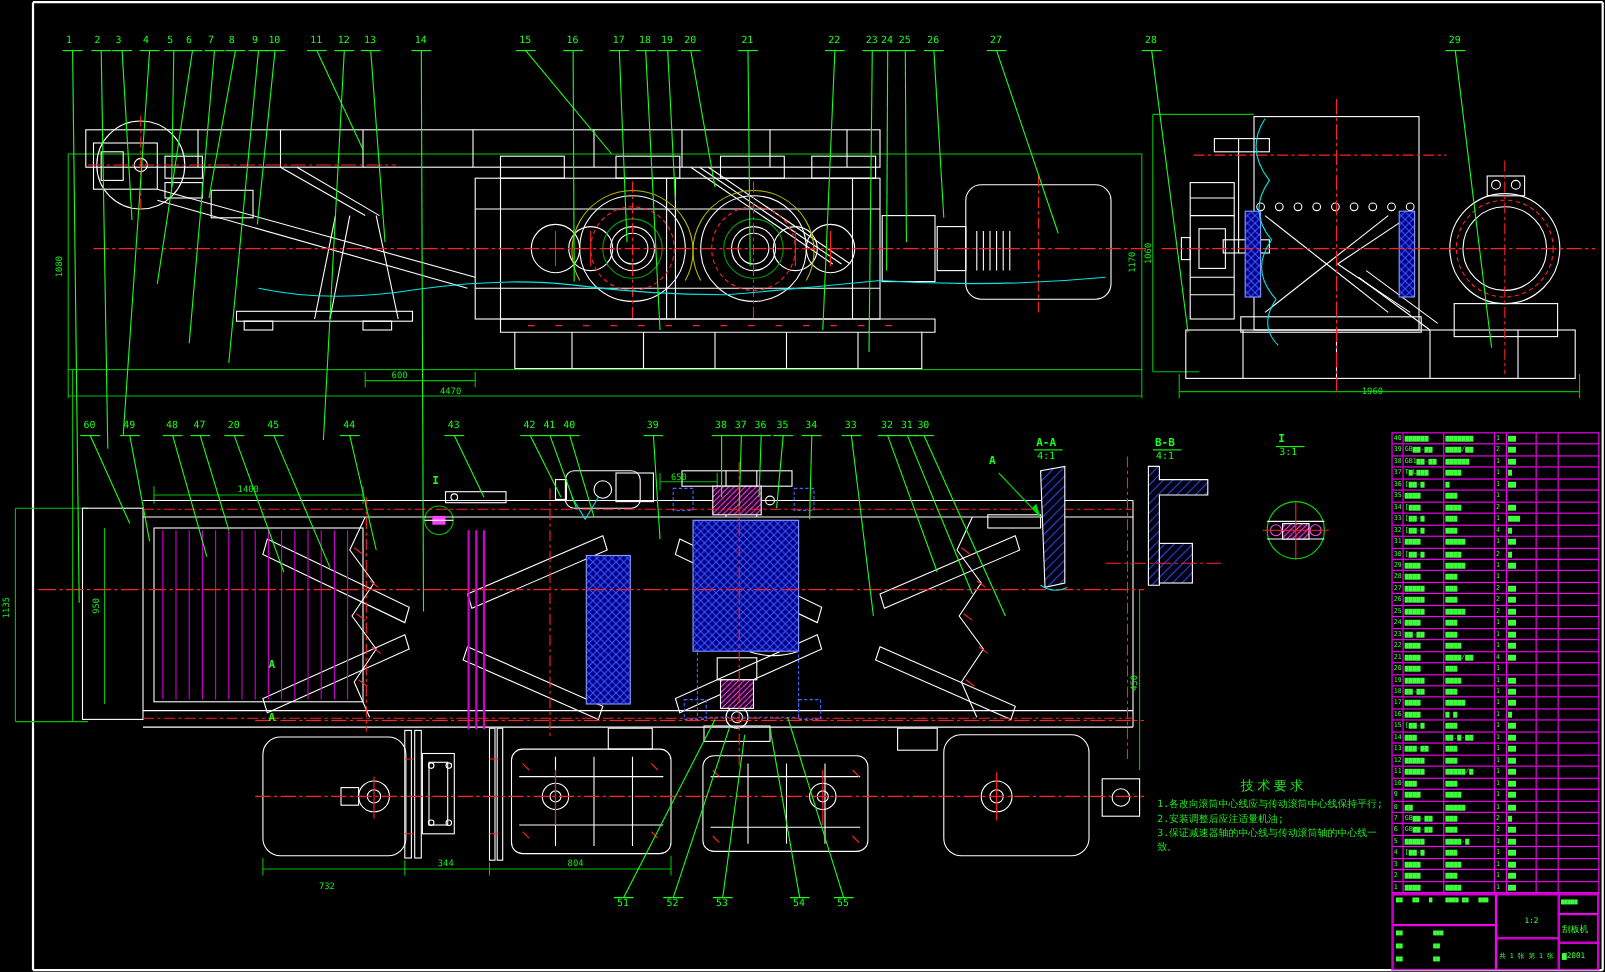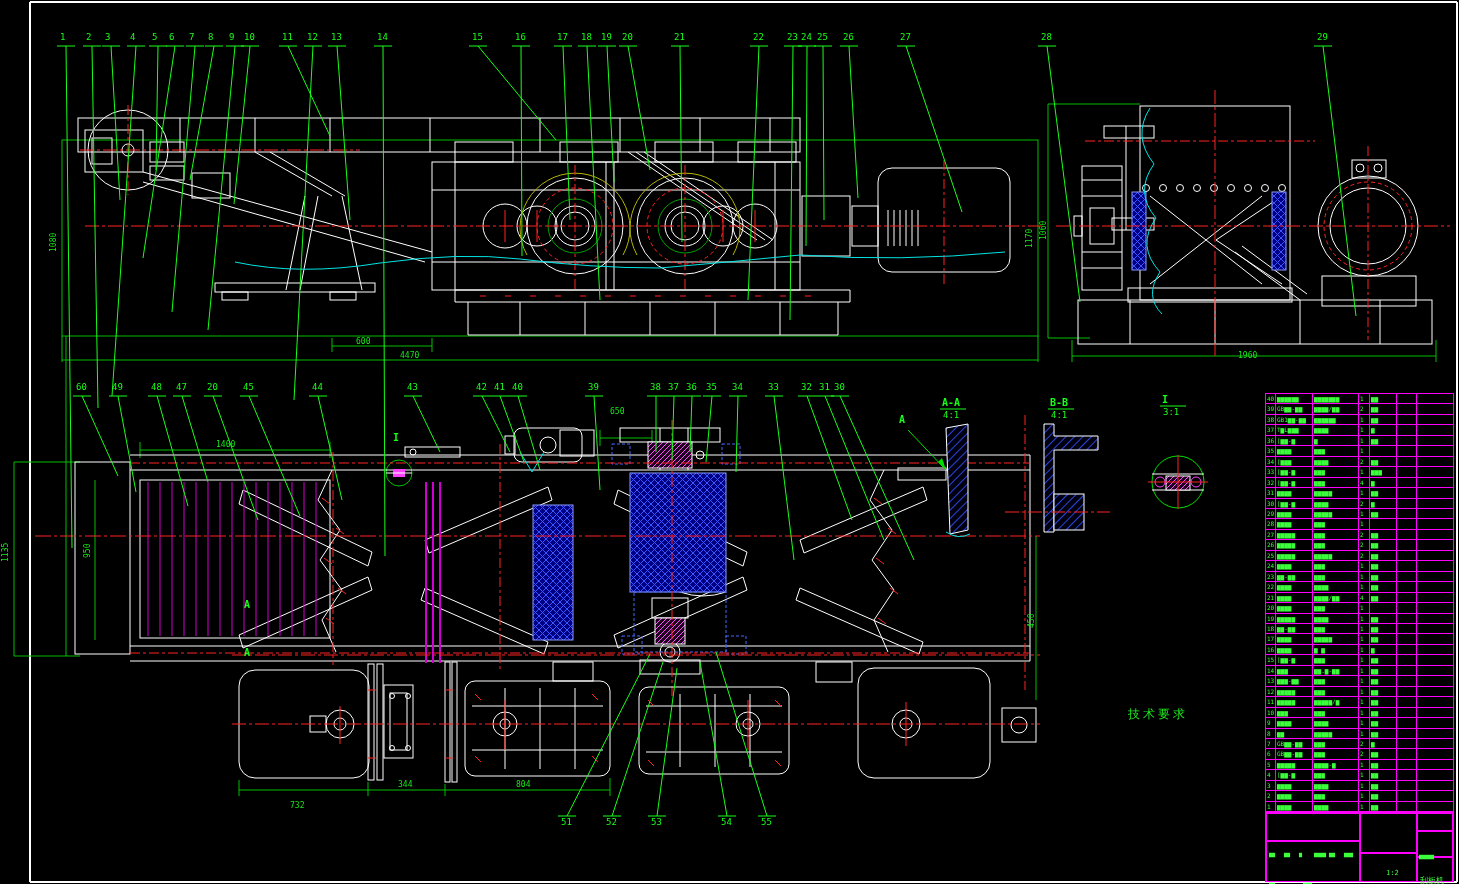--- a/index.html
+++ b/index.html
@@ -17,21 +17,21 @@
   #bom{position:absolute;left:1265px;top:393px;width:189px;height:419px;
        border:1px solid #ff00ff;display:flex;flex-direction:column;box-sizing:border-box;background:#000;}
   .bomrow{flex:1;display:flex;border-bottom:1px solid #ff00ff;min-height:0;}
   .bomrow:last-child{border-bottom:none;}
   .bomcell{border-right:1px solid #ff00ff;font-size:6px;color:#3cff3c;overflow:hidden;
            line-height:9px;padding-left:1px;box-sizing:border-box;}
   .bomcell:last-child{border-right:none;}
   #titleblock{position:absolute;left:1265px;top:812px;width:189px;height:70px;
               border:1px solid #ff00ff;box-sizing:border-box;background:#000;color:#3cff3c;}
   .tbabs{position:absolute;box-sizing:border-box;border:1px solid #ff00ff;}
-  .tbtxt{position:absolute;color:#3cff3c;white-space:nowrap;margin-top:36px;}
+  .tbtxt{position:absolute;color:#3cff3c;white-space:nowrap;}
 </style>
 </head>
 <body>
 
 <div id="stage">
 
   <svg id="linework" width="1459" height="884" viewBox="0 0 1459 884">
     <defs>
       <pattern id="hx" width="7" height="7" patternUnits="userSpaceOnUse">
         <rect width="7" height="7" fill="#000082"></rect>
@@ -583,41 +583,46 @@
   <div id="dimtexts">
       <div class="t rot" style="left: 50px; top: 252px; font-size: 8px; color: rgb(23, 232, 23);">1080</div>
       <div class="t" style="left: 356px; top: 338px; font-size: 8px; color: rgb(23, 232, 23);">600</div>
       <div class="t" style="left: 400px; top: 352px; font-size: 8px; color: rgb(23, 232, 23);">4470</div>
       <div class="t rot" style="left: 1026px; top: 248px; font-size: 8px; color: rgb(23, 232, 23);">1170</div>
       <div class="t rot" style="left: 1040px; top: 240px; font-size: 8px; color: rgb(23, 232, 23);">1060</div>
       <div class="t" style="left: 1238px; top: 352px; font-size: 8px; color: rgb(23, 232, 23);">1960</div>
       <div class="t" style="left: 216px; top: 441px; font-size: 8px; color: rgb(23, 232, 23);">1400</div>
       <div class="t rot" style="left: 2px; top: 562px; font-size: 8px; color: rgb(23, 232, 23);">1135</div>
       <div class="t rot" style="left: 84px; top: 558px; font-size: 8px; color: rgb(23, 232, 23);">950</div>
-      <div class="t" style="left: 610px; top: 408px; font-size: 8px; color: rgb(23, 232, 23);">650</div>
+      <div class="t" style="left: 610px; top: 430px; font-size: 8px; color: rgb(23, 232, 23);">650</div>
       <div class="t rot" style="left: 1028px; top: 628px; font-size: 8px; color: rgb(23, 232, 23);">450</div>
       <div class="t" style="left: 290px; top: 802px; font-size: 8px; color: rgb(23, 232, 23);">732</div>
       <div class="t" style="left: 398px; top: 781px; font-size: 8px; color: rgb(23, 232, 23);">344</div>
       <div class="t" style="left: 516px; top: 781px; font-size: 8px; color: rgb(23, 232, 23);">804</div>
     </div>
   <div id="seclabels">
       <div class="t seclabel" style="left: 942px; top: 398px;">A-A</div>
       <div class="t secscale" style="left: 943px; top: 411px;">4:1</div>
       <div class="t seclabel" style="left: 1050px; top: 398px;">B-B</div>
       <div class="t secscale" style="left: 1051px; top: 411px;">4:1</div>
       <div class="t seclabel" style="left: 1162px; top: 395px;">I</div>
       <div class="t secscale" style="left: 1163px; top: 408px;">3:1</div>
       <div class="t seclabel" style="left: 393px; top: 433px;">I</div>
       <div class="t seclabel" style="left: 899px; top: 415px;">A</div>
       <div class="t seclabel" style="left: 244px; top: 600px;">A</div>
       <div class="t seclabel" style="left: 244px; top: 648px;">A</div>
     </div>
 
   <div id="techreq">
     <div class="trt">技术要求</div>
+    <div id="trlist">
+        <div class="tri">1.各改向滚筒中心线应与传动滚筒中心线保持平行;</div>
+        <div class="tri">2.安装调整后应注适量机油;</div>
+        <div class="tri">3.保证减速器轴的中心线与传动滚筒轴的中心线一致。</div>
+      </div>
   </div>
 
   <div id="bom">
       <div class="bomrow">
         <div class="bomcell" style="width: 10px;">40</div>
         <div class="bomcell" style="width: 37px;">▆▆▆▆▆▆</div>
         <div class="bomcell" style="width: 46px;">▆▆▆▆▆▆▆</div>
         <div class="bomcell" style="width: 11px;">1</div>
         <div class="bomcell" style="width: 27px;">▆▆</div>
         <div class="bomcell" style="width: 20px;"></div>

